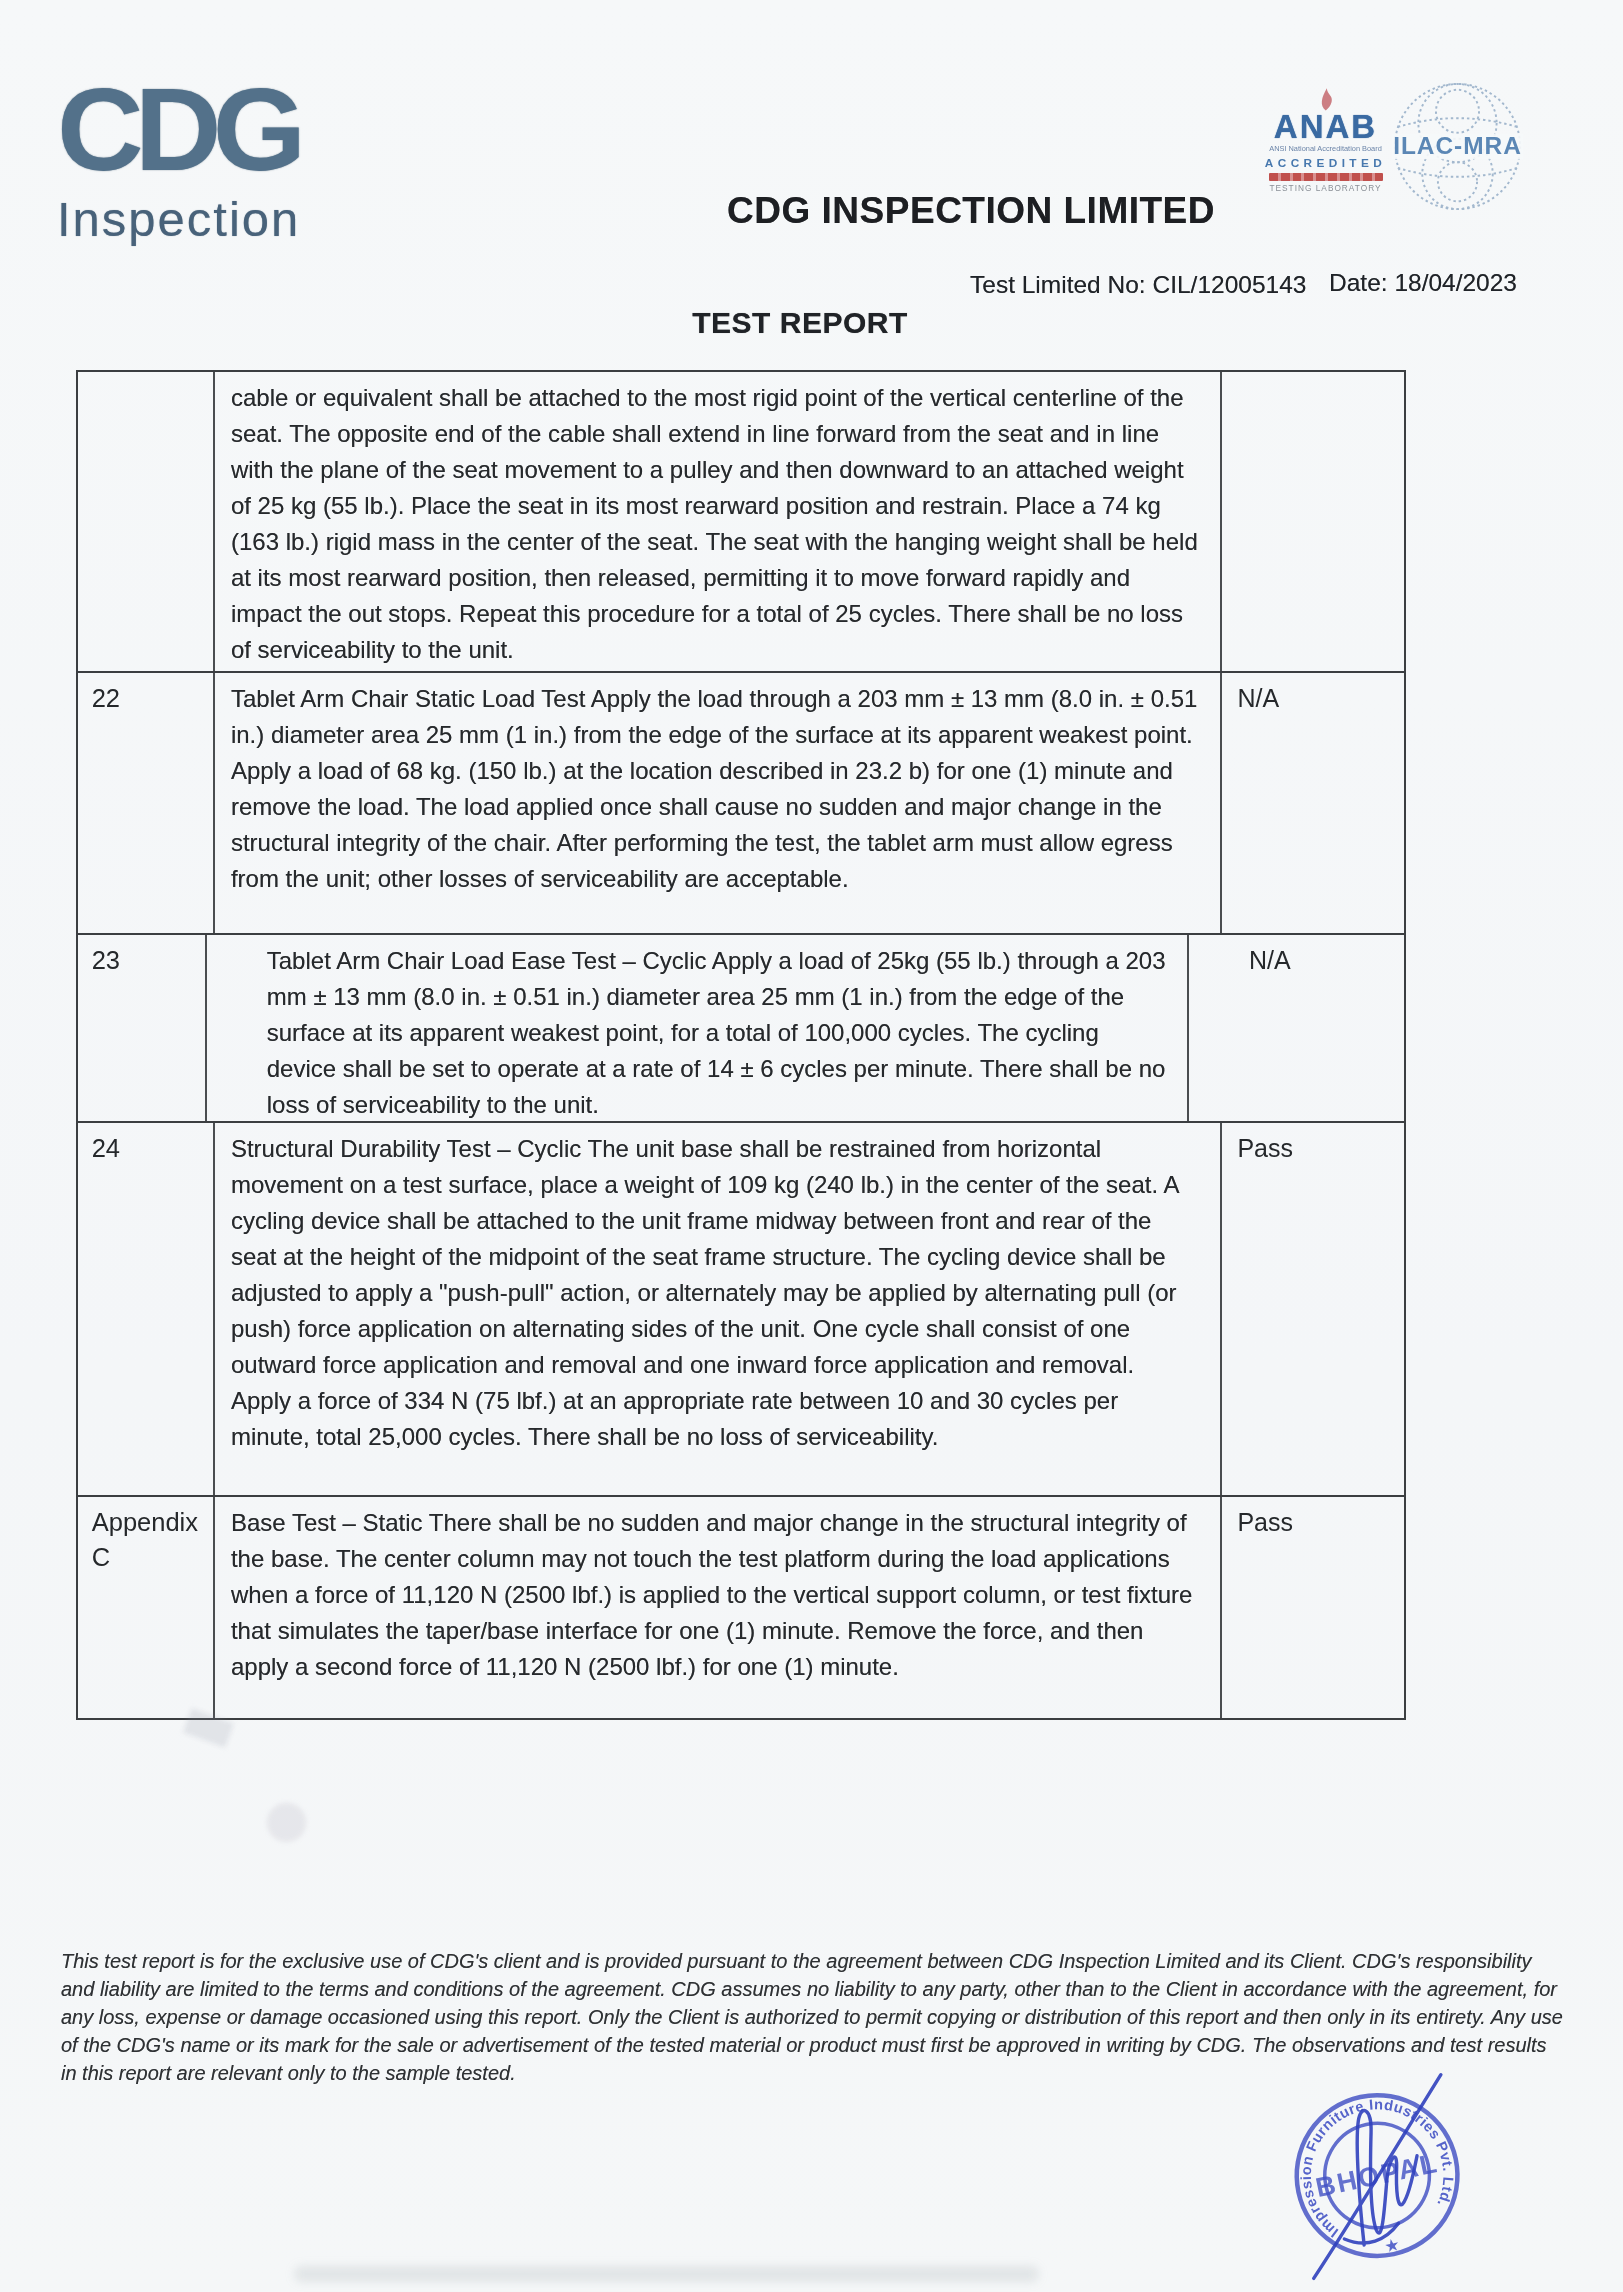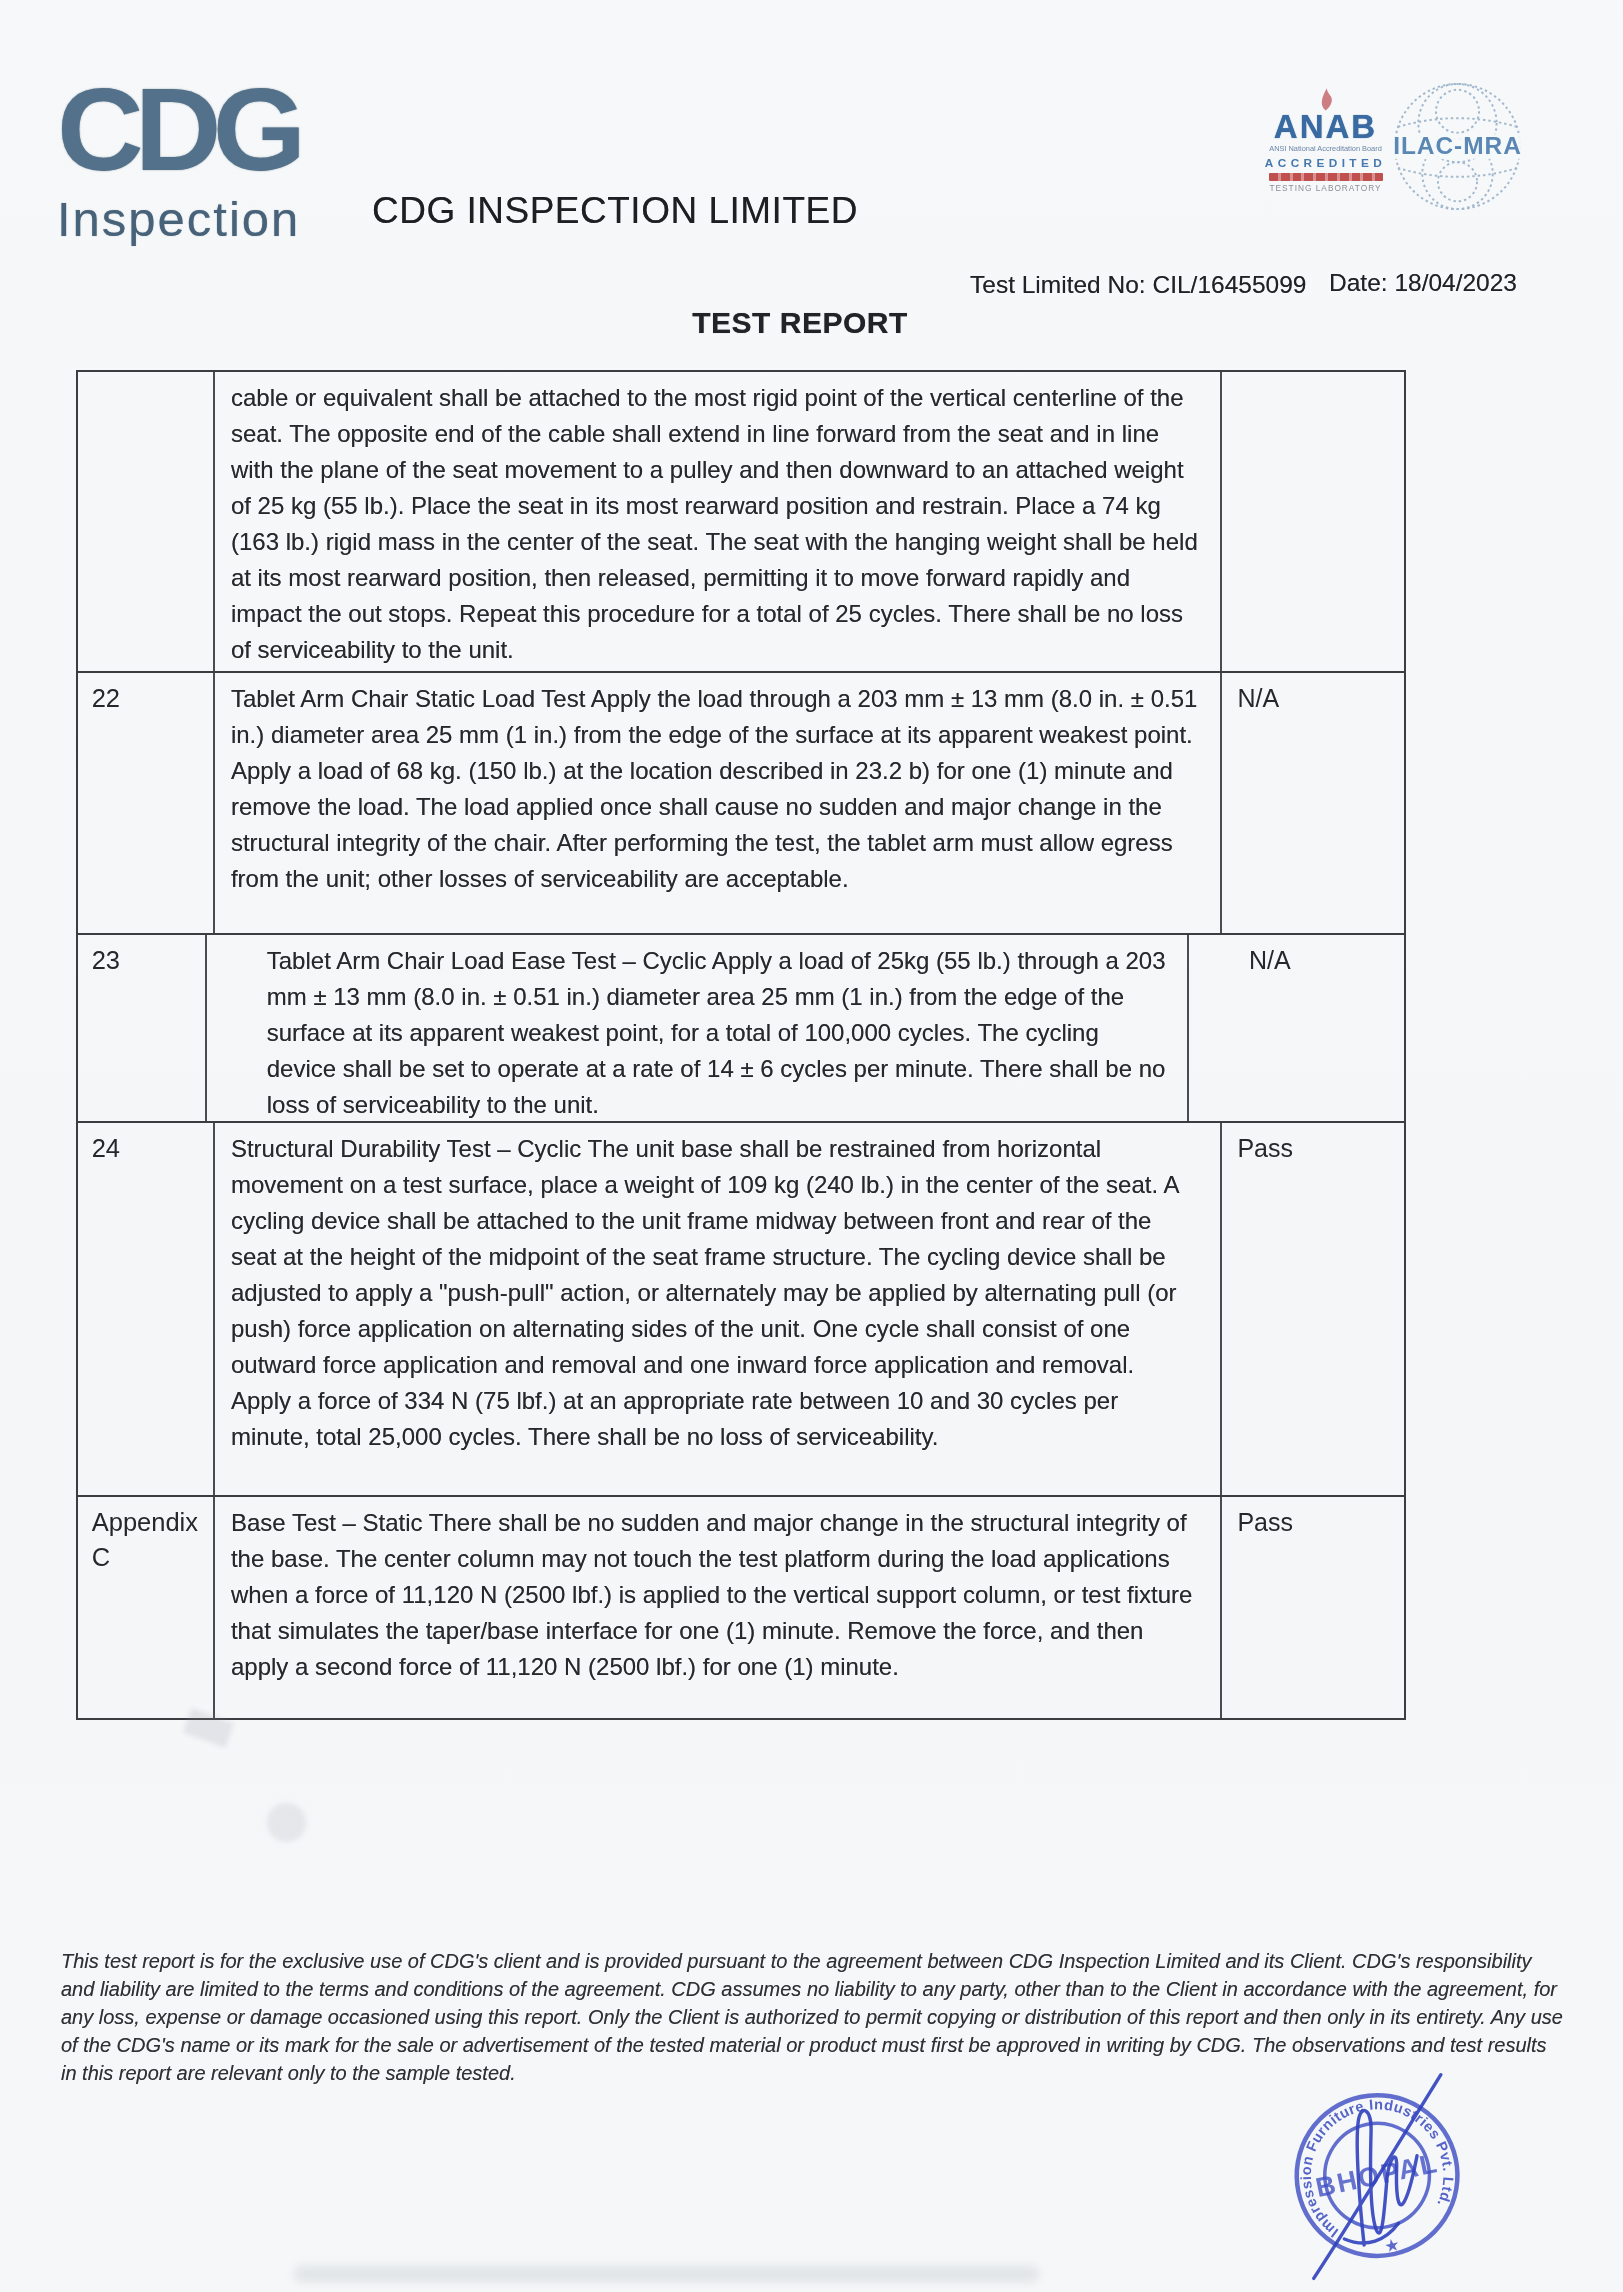--- a/index.html
+++ b/index.html
@@ -13,22 +13,22 @@
   .logo-cdg{
     font-size:120px;font-weight:bold;letter-spacing:-8.8px;line-height:1;
     color:#53718a;text-shadow:0 0 1.5px rgba(62,88,108,.7);
     transform:scaleY(.98);
   }
   .logo-sub{
     font-size:49px;color:#48627a;letter-spacing:2px;margin-top:2px;
     text-shadow:0 0 1px rgba(62,88,108,.6);
   }
   .company-title{
-    position:absolute;left:372px;top:190px;width:843px;text-align:left;
-    font-size:37px;font-weight:normal;color:#1d1f23;letter-spacing:0.5px;
+    position:absolute;left:372px;top:190px;width:843px;text-align:right;
+    font-size:37px;font-weight:bold;color:#1d1f23;letter-spacing:0.5px;
     text-shadow:0 0 0.6px rgba(0,0,0,.55);
   }
   .anab{position:absolute;left:1257px;top:86px;width:137px;text-align:center;color:#3f6fa5;}
   .anab .flame{height:25.5px;}
   .anab-word{font-size:33px;font-weight:bold;letter-spacing:2px;line-height:.9;color:#3a6aa2;text-shadow:0 0 1px #3a6aa2;}
   .anab-tiny{font-size:7.4px;color:#6b84a8;margin-top:2.9px;white-space:nowrap;}
   .anab-accr{font-size:11.8px;letter-spacing:4.4px;color:#4778ae;margin-top:2.9px;font-weight:bold;}
   .anab-bar{height:7.8px;width:114px;margin:2.9px auto 2px;background:repeating-linear-gradient(90deg,#c0504d 0 8.8px,#d89090 8.8px 11.8px);border-radius:1px;}
   .anab-lab{font-size:8.3px;letter-spacing:1px;color:#8a8f96;}
   .ilac{position:absolute;left:1388px;top:80px;}
@@ -116,21 +116,21 @@
         <path d="M10,48 Q71,30 132,48"></path>
         <path d="M10,90 Q71,108 132,90"></path>
       </g>
       <rect x="4" y="55" width="134" height="26" fill="#f6f8f9" opacity=".9"></rect>
       <text x="71" y="76" text-anchor="middle" font-family="Liberation Sans, sans-serif" font-size="25" font-weight="bold" fill="#5b87b5" letter-spacing="1">ILAC-MRA</text>
     </svg>
   </div>
 
   <div class="report-line">
     <span>Test Limited No:</span>
-    <span>CIL/16455099</span>
+    <span>CIL/12005143</span>
   </div>
   <div class="date-line">
     <span>Date:</span>
     <span>18/04/2023</span>
   </div>
 
   <div class="doc-title">TEST REPORT</div>
 
   <div class="report-table">
 

